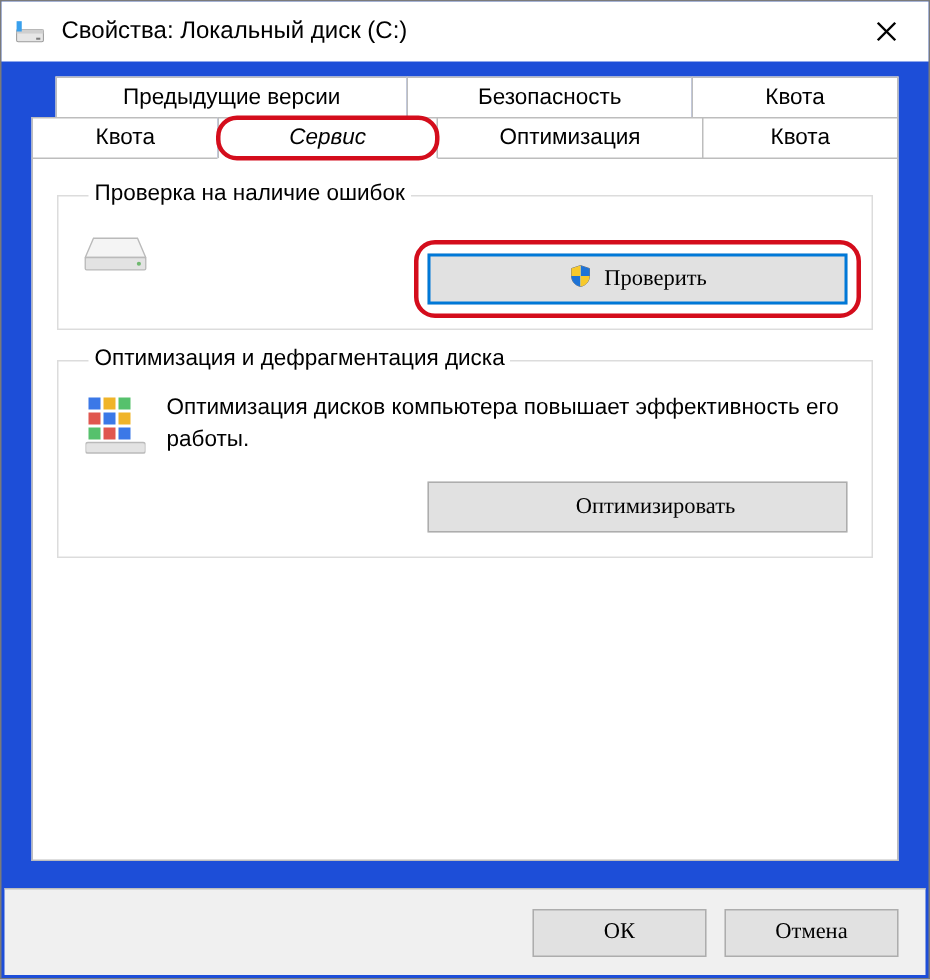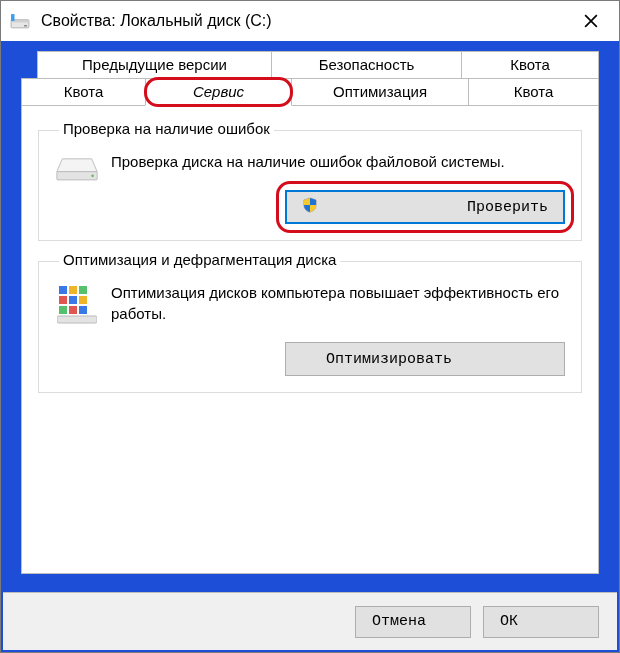--- a/index.html
+++ b/index.html
@@ -153,29 +153,29 @@
   }
   .group-action .btn {
     width: 280px;
     height: 34px;
     padding-left: 40px;
   }
 
   .btn {
     border: 1px solid #adadad;
     background: #e1e1e1;
-    font-family: Liberation Mono, monospace;
+    font-family: Liberation Serif, serif;
     font-size: 15px;
     color: #000;
     padding: 4px 16px;
     box-sizing: border-box;
     cursor: pointer;
     display: inline-flex;
     align-items: center;
-    justify-content: space-between;
+    justify-content: center;
   }
   .btn.focus-blue {
     border: 2px solid #0078d7;
     padding: 3px 15px;
   }
   .btn.disabled {
     color: #8d8d8d;
     cursor: default;
   }
 
@@ -257,21 +257,20 @@
       <span class="legend">Проверка на наличие ошибок</span>
       <div class="group-content">
         <div class="group-icon">
           <svg viewBox="0 0 48 32" width="44" height="30">
             <polygon points="8,6 40,6 46,20 2,20" fill="#f4f4f4" stroke="#bababa"></polygon>
             <rect x="2" y="20" width="44" height="9" rx="1" fill="#e3e3e3" stroke="#bababa"></rect>
             <circle cx="41" cy="24.5" r="1.5" fill="#6fb86f"></circle>
           </svg>
         </div>
         <div style="flex:1">
-          <div class="group-text">Проверка диска на наличие ошибок файловой системы.</div>
           <div class="group-action">
             <span class="outline-red" style="display:inline-block">
               <button class="btn focus-blue">
                 <span class="shield">
                   <svg viewBox="0 0 16 16" width="16" height="16">
                     <path d="M8 1 L14 3 V8 C14 12 11 14.5 8 15 C5 14.5 2 12 2 8 V3 Z" fill="#fff" stroke="#555" stroke-width="0.5"></path>
                     <path d="M8 1 L14 3 V8 H8 Z" fill="#1e73d6"></path>
                     <path d="M8 1 L2 3 V8 H8 Z" fill="#f7c92b"></path>
                     <path d="M2 8 H8 V15 C5 14.5 2 12 2 8 Z" fill="#1e73d6"></path>
                     <path d="M14 8 H8 V15 C11 14.5 14 12 14 8 Z" fill="#f7c92b"></path>
@@ -309,16 +308,16 @@
               <span>Оптимизировать</span>
             </button>
           </div>
         </div>
       </div>
     </div>
 
   </div>
 
   <div class="bottombar">
+    <button class="btn">ОК</button>
     <button class="btn">Отмена</button>
-    <button class="btn">ОК</button>
   </div>
 </div>
 
 </body></html>

